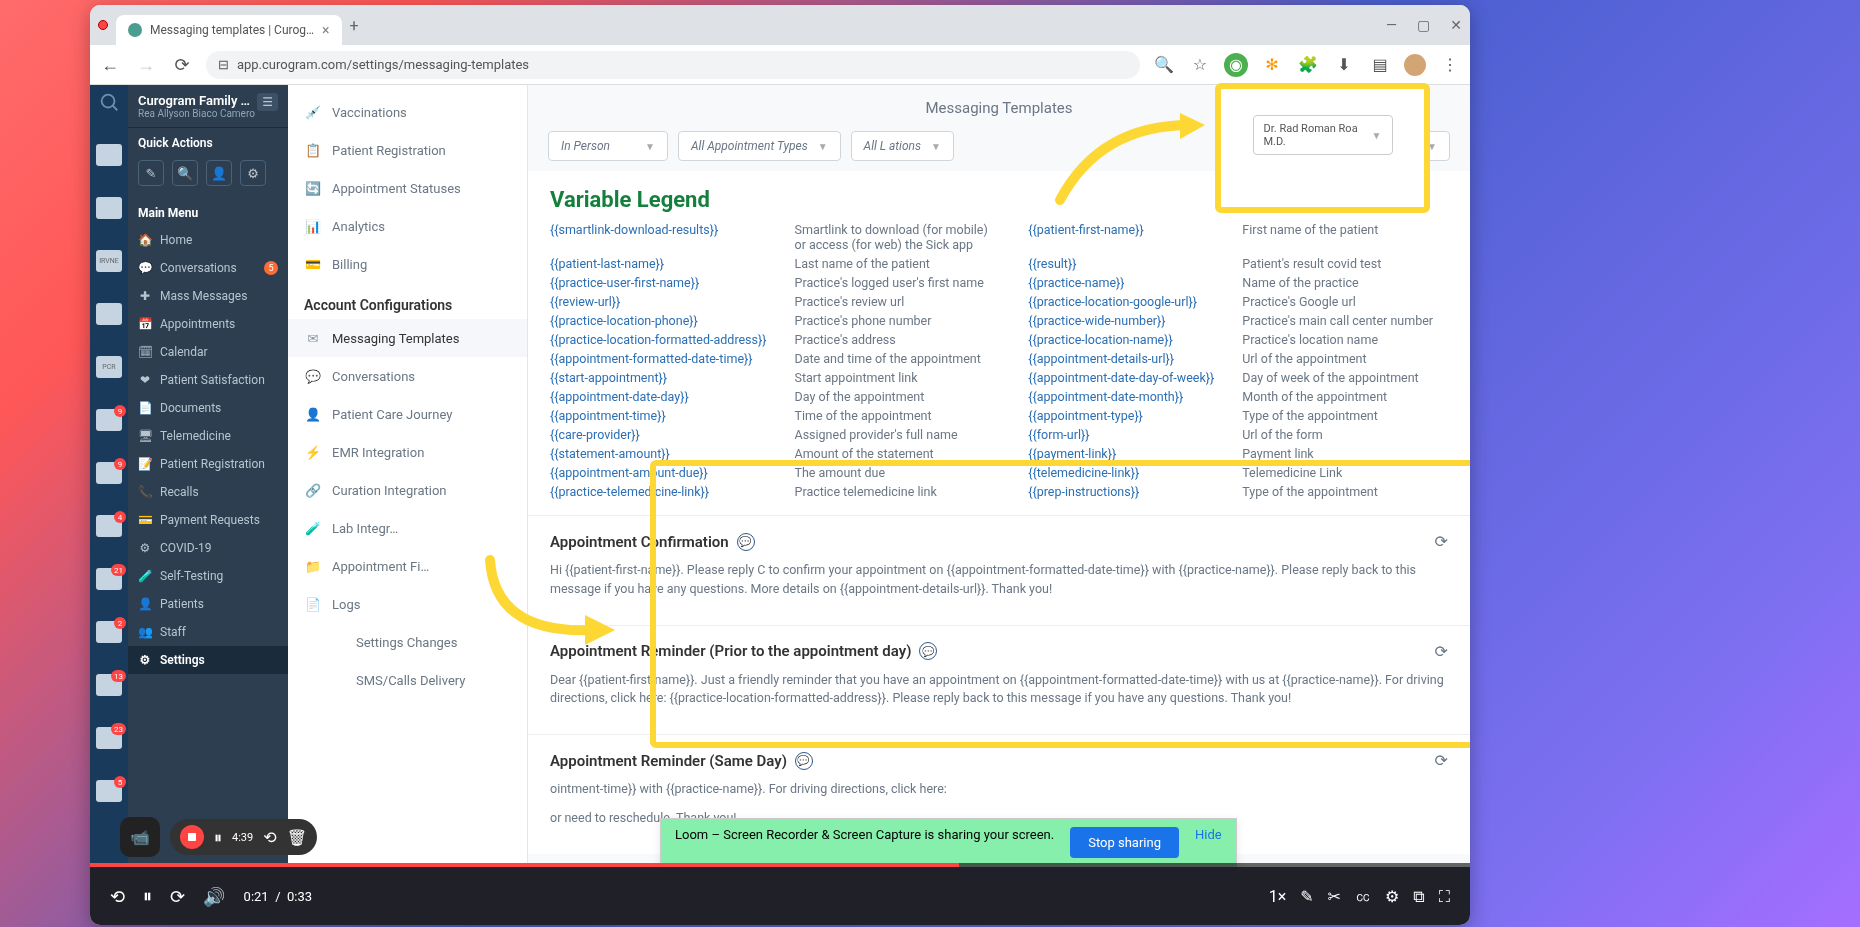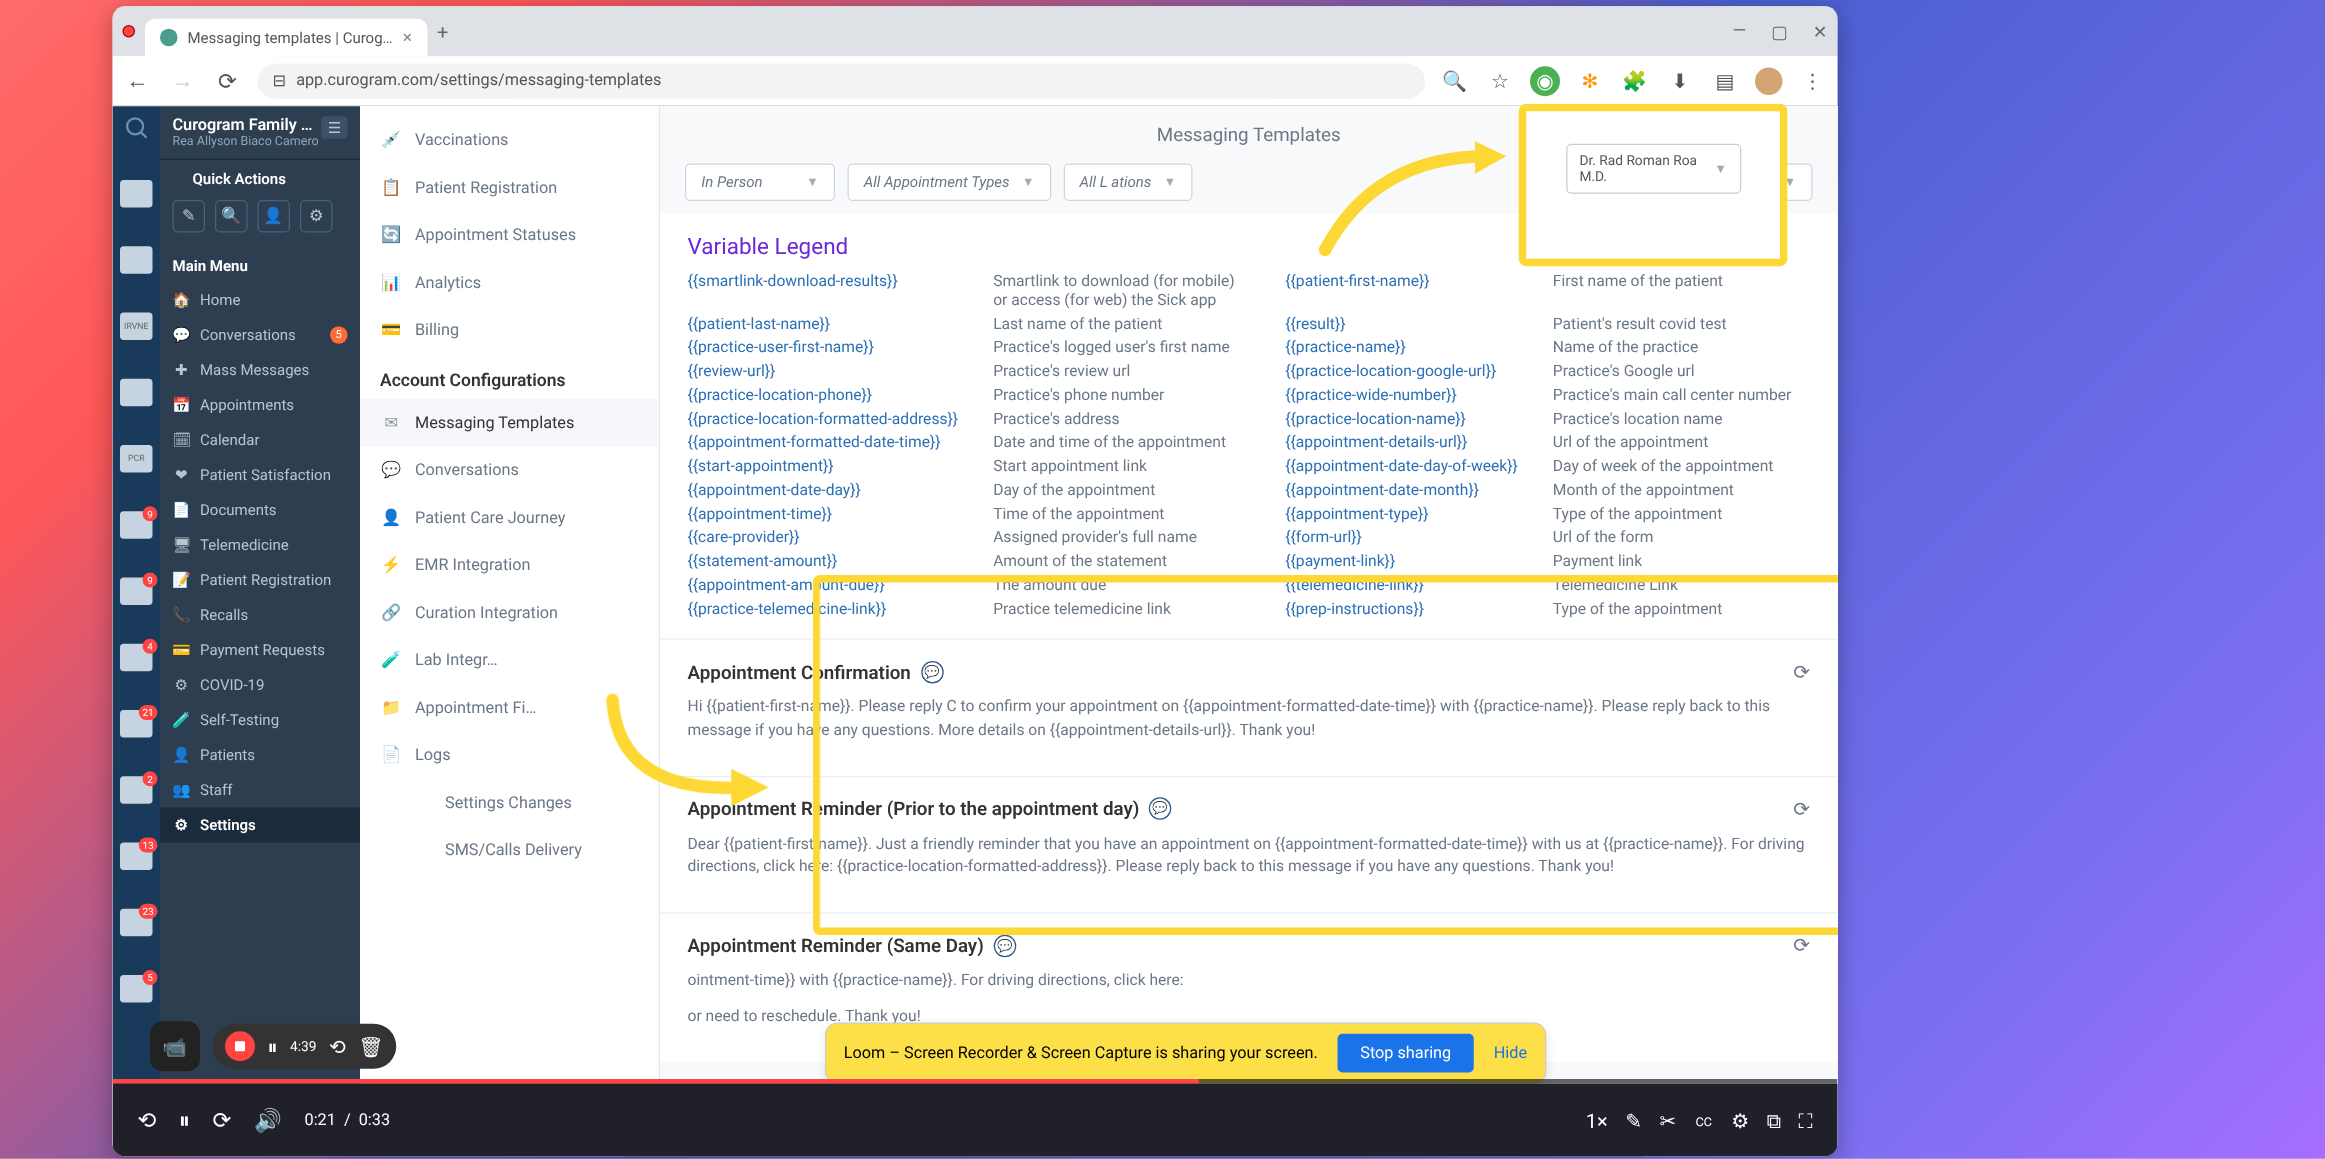--- a/index.html
+++ b/index.html
@@ -27,21 +27,21 @@
   .left-rail { width: 38px; background: #1a3a5c; display: flex; flex-direction: column; align-items: center; padding-top: 6px; gap: 31px; }
   .rail-icon { width: 22px; height: 22px; color: #6b8fb0; position: relative; }
   .rail-thumb { width: 26px; height: 22px; background: #c5d4e0; border-radius: 3px; position: relative; font-size: 7px; display:flex; align-items:center; justify-content:center; color:#666; }
   .badge-sm { position: absolute; top: -4px; right: -4px; background: #ff4444; color: #fff; font-size: 8px; border-radius: 8px; min-width: 12px; height: 12px; display: flex; align-items: center; justify-content: center; padding: 0 3px; }
   
   .sidebar { width: 160px; background: #2c3e50; color: #b8c5d0; font-size: 12px; }
   .practice-header { padding: 8px 10px; border-bottom: 1px solid #1a2b3c; }
   .practice-name { color: #fff; font-weight: 600; font-size: 13px; white-space: nowrap; overflow: hidden; text-overflow: ellipsis; }
   .practice-sub { font-size: 10px; color: #8fa5b8; }
   .practice-hamburger { float: right; background: #3d5166; padding: 2px 5px; border-radius: 3px; font-size: 12px; }
-  .quick-title { padding: 8px 26px 4px; font-weight: 600; color: #fff; font-size: 12px; }
+  .quick-title { padding: 8px 10px 4px; font-weight: 600; color: #fff; font-size: 12px; }
   .quick-actions { display: flex; gap: 8px; padding: 6px 10px 10px; }
   .qa-btn { width: 26px; height: 26px; border: 1px solid #4a6278; border-radius: 4px; display: flex; align-items: center; justify-content: center; color: #b8c5d0; font-size: 13px; }
   .menu-title { padding: 10px 10px 6px; font-weight: 700; color: #fff; font-size: 12px; }
   .menu-item { padding: 7px 10px; display: flex; align-items: center; gap: 8px; cursor: pointer; white-space: nowrap; }
   .menu-item.active { background: #1a2b3c; color: #fff; font-weight: 600; }
   .mi-icon { width: 14px; text-align: center; }
   .conv-badge { background: #ff6b35; color: #fff; border-radius: 8px; font-size: 9px; min-width: 14px; height: 14px; display: flex; align-items: center; justify-content: center; margin-left: auto; }
   
   .subcol { width: 240px; background: #fff; border-right: 1px solid #e5e5e5; padding: 8px 0; font-size: 13px; overflow-y: auto; }
   .sub-item { padding: 10px 16px; display: flex; align-items: center; gap: 10px; color: #6b7785; cursor: pointer; }
@@ -50,21 +50,21 @@
   .sub-section { padding: 14px 16px 6px; font-weight: 600; font-size: 14px; color: #333; }
   
   .main { flex: 1; background: #f8f9fb; overflow-y: auto; position: relative; padding-bottom: 60px; }
   .main-header { text-align: center; padding: 14px 0 6px; font-size: 15px; color: #6b7785; }
   .filters { display: flex; gap: 10px; padding: 8px 20px 10px; }
   .filter { background: #fff; border: 1px solid #d0d5dd; border-radius: 4px; height: 30px; display: flex; align-items: center; padding: 0 12px; font-size: 12px; color: #6b7785; gap: 10px; min-width: 120px; justify-content: space-between; font-style: italic; }
   .filter .caret { color: #aaa; font-size: 10px; }
   .flex-spacer { flex: 1; }
   
   .content-body { background: #fff; margin: 0 0; padding: 16px 22px; }
-  .legend-title { font-size: 18px; font-weight: 400; color: #6d28d9; margin-bottom: 10px; }
+  .legend-title { font-size: 22px; font-weight: 700; color: #15803d; margin-bottom: 10px; }
   .legend-grid { display: grid; grid-template-columns: auto 1fr auto 1fr; gap: 4px 28px; font-size: 12.5px; }
   .legend-var { color: #2c6fb5; }
   .legend-desc { color: #6b7785; }
   
   .template-block { border-top: 1px solid #eee; padding: 16px 22px; background: #fff; }
   .tb-header { display: flex; align-items: center; gap: 8px; margin-bottom: 10px; }
   .tb-title { font-size: 15px; font-weight: 600; color: #333; }
   .tb-icon { width: 18px; height: 18px; border: 1.5px solid #2c5a8e; border-radius: 50%; display: flex; align-items: center; justify-content: center; font-size: 10px; color: #2c5a8e; }
   .tb-refresh { margin-left: auto; color: #6b7785; cursor: pointer; font-size: 16px; }
   .tb-body { font-size: 12.5px; color: #6b7785; line-height: 1.5; }
@@ -73,21 +73,21 @@
   
   .hl-box { position: absolute; border: 6px solid #fdd835; border-radius: 6px; pointer-events: none; background: rgba(255,255,255,0.0); }
   .hl-filter { left: 1125px; top: 78px; width: 215px; height: 130px; background: #fff; }
   .hl-filter-inner { border: 1px solid #ccc; border-radius: 4px; padding: 6px 10px; margin: 26px auto 0; width: 140px; font-size: 11px; color: #555; display: flex; justify-content: flex-end; align-items: center; pointer-events: auto; }
   .hl-templates { left: 560px; top: 455px; width: 905px; height: 288px; }
   
   
   .arrow { position: absolute; pointer-events: none; }
   
   
-  .share-bar { position: absolute; bottom: 58px; left: 570px; background: #fde047; border: 1px solid #ccc; border-radius: 10px; padding: 8px 14px; display: flex; align-items: center; gap: 16px; font-size: 13px; box-shadow: 0 2px 8px rgba(0,0,0,0.1); }
+  .share-bar { position: absolute; bottom: 58px; left: 570px; background: #86efac; border: 1px solid #ccc; border-radius: 0; padding: 8px 14px; display: flex; align-items: flex-start; gap: 16px; font-size: 13px; box-shadow: 0 2px 8px rgba(0,0,0,0.1); }
   .share-btn { background: #1a73e8; color: #fff; border: none; padding: 8px 18px; border-radius: 4px; font-size: 13px; cursor: pointer; }
   .share-hide { color: #1a73e8; cursor: pointer; }
   
   
   .loom-bar { position: absolute; bottom: 0; left: 0; right: 0; height: 58px; background: rgba(20,20,30,0.95); display: flex; align-items: center; padding: 0 20px; gap: 18px; color: #fff; font-size: 13px; }
   .loom-btn { color: #fff; font-size: 18px; cursor: pointer; }
   .loom-time { font-size: 13px; }
   .loom-right { margin-left: auto; display: flex; gap: 14px; align-items: center; }
   .loom-right .loom-btn { font-size: 16px; }
   .progress-line { position: absolute; bottom: 58px; left: 0; right: 0; height: 4px; background: rgba(0,0,0,0.6); }

